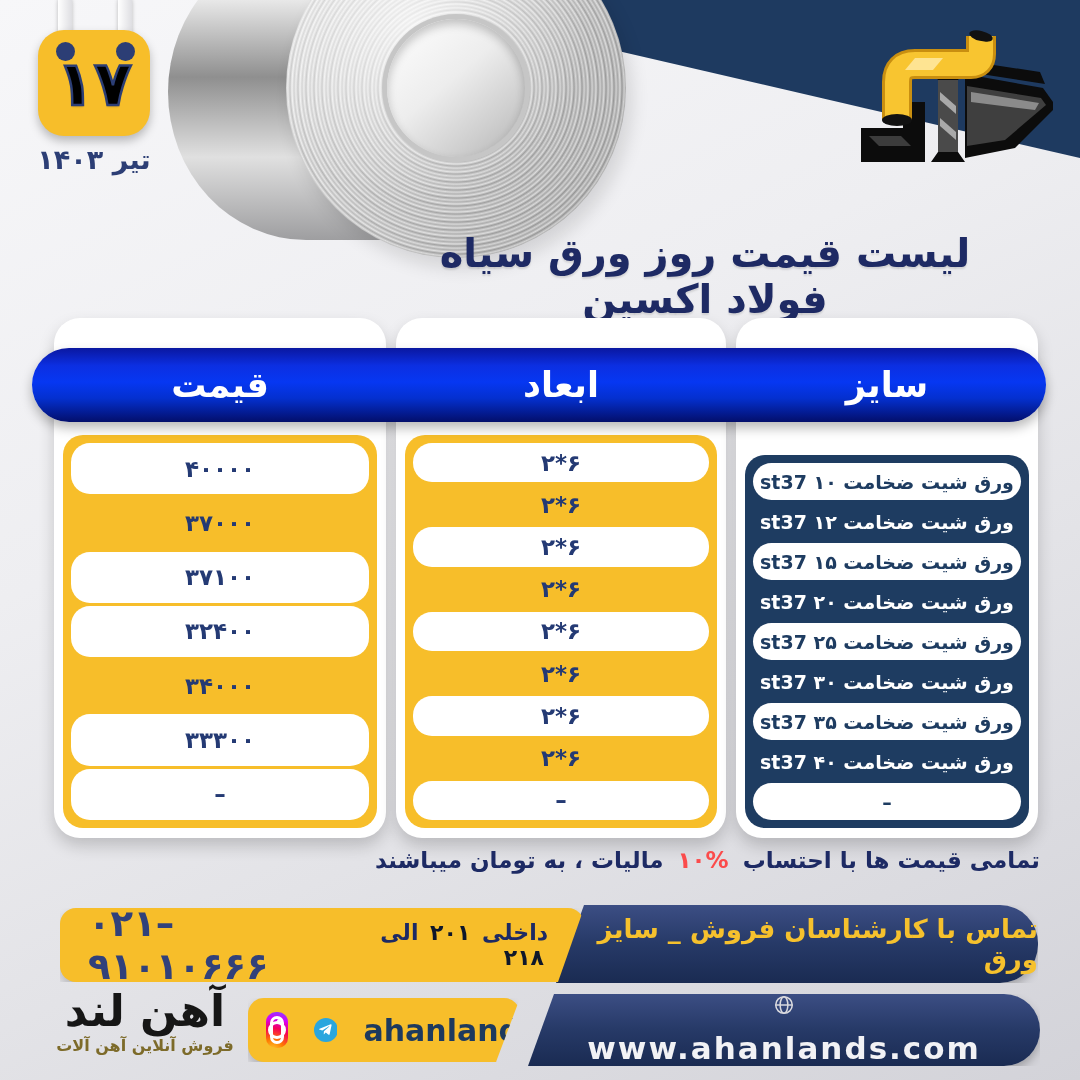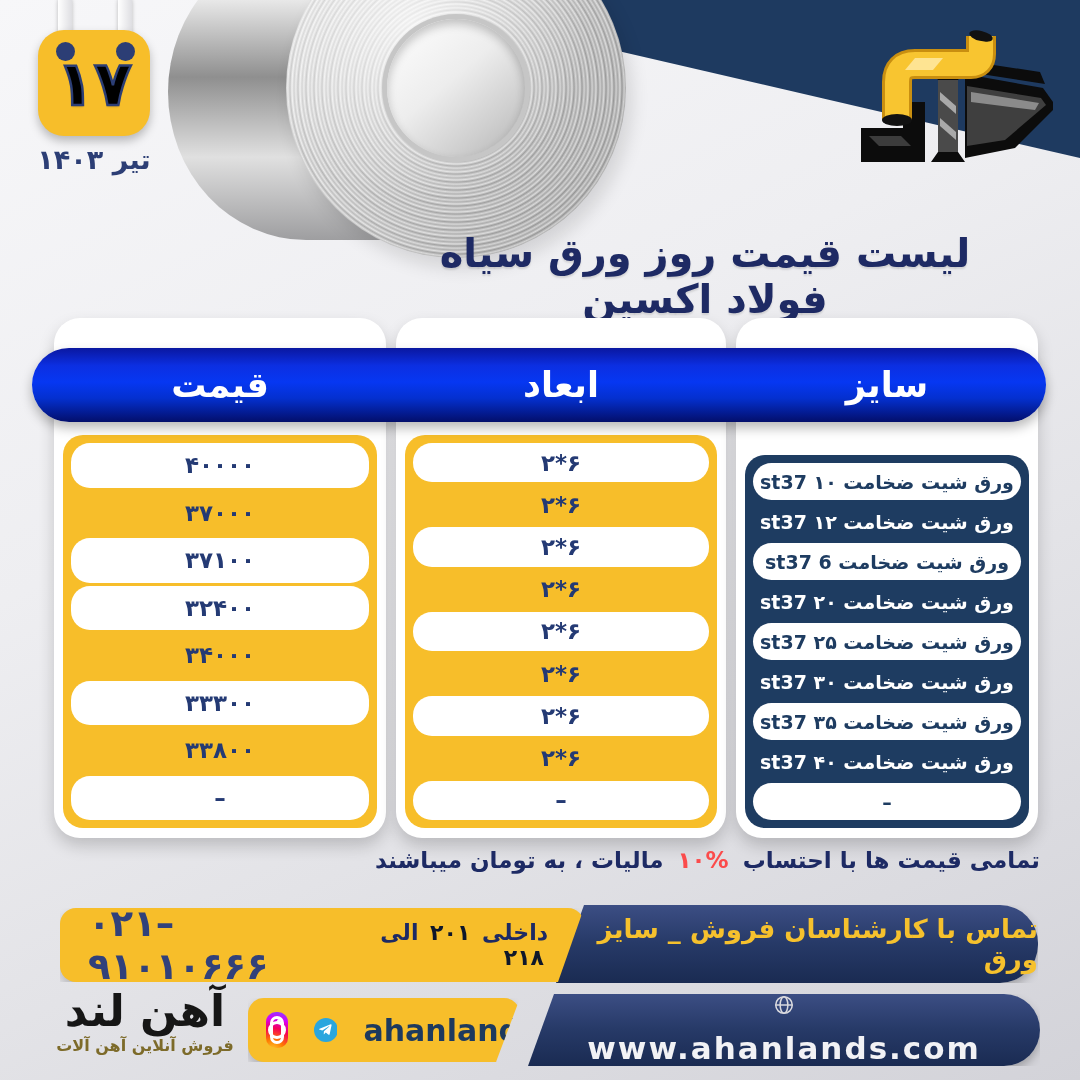--- a/index.html
+++ b/index.html
@@ -153,21 +153,20 @@
   <div class="title">لیست قیمت روز ورق سیاه فولاد اکسین</div>
 
   <div class="card card-price">
     <div class="panel panel-yellow">
       <div class="row row-pill" dir="ltr">۴۰۰۰۰</div>
       <div class="row row-flat" dir="ltr">۳۷۰۰۰</div>
       <div class="row row-pill" dir="ltr">۳۷۱۰۰</div>
       <div class="row row-pill" dir="ltr">۳۲۴۰۰</div>
       <div class="row row-flat" dir="ltr">۳۴۰۰۰</div>
       <div class="row row-pill" dir="ltr">۳۳۳۰۰</div>
-      <div class="row row-flat" dir="ltr">۳۳۸۰۰</div>
       <div class="row row-pill" dir="ltr">–</div>
     </div>
   </div>
 
   <div class="card card-dim">
     <div class="panel panel-yellow">
       <div class="row row-pill" dir="ltr">۲*۶</div>
       <div class="row row-flat" dir="ltr">۲*۶</div>
       <div class="row row-pill" dir="ltr">۲*۶</div>
       <div class="row row-flat" dir="ltr">۲*۶</div>
@@ -176,21 +175,21 @@
       <div class="row row-pill" dir="ltr">۲*۶</div>
       <div class="row row-flat" dir="ltr">۲*۶</div>
       <div class="row row-pill" dir="ltr">–</div>
     </div>
   </div>
 
   <div class="card card-size">
     <div class="panel panel-navy">
       <div class="row row-pill cell-rtl">ورق شیت ضخامت ۱۰ st37</div>
       <div class="row row-flat cell-rtl">ورق شیت ضخامت ۱۲ st37</div>
-      <div class="row row-pill cell-rtl">ورق شیت ضخامت 6 st37</div>
+      <div class="row row-pill cell-rtl">ورق شیت ضخامت ۱۵ st37</div>
       <div class="row row-flat cell-rtl">ورق شیت ضخامت ۲۰ st37</div>
       <div class="row row-pill cell-rtl">ورق شیت ضخامت ۲۵ st37</div>
       <div class="row row-flat cell-rtl">ورق شیت ضخامت ۳۰ st37</div>
       <div class="row row-pill cell-rtl">ورق شیت ضخامت ۳۵ st37</div>
       <div class="row row-flat cell-rtl">ورق شیت ضخامت ۴۰ st37</div>
       <div class="row row-pill cell-rtl">–</div>
     </div>
   </div>
 
   <div class="header-bar">

